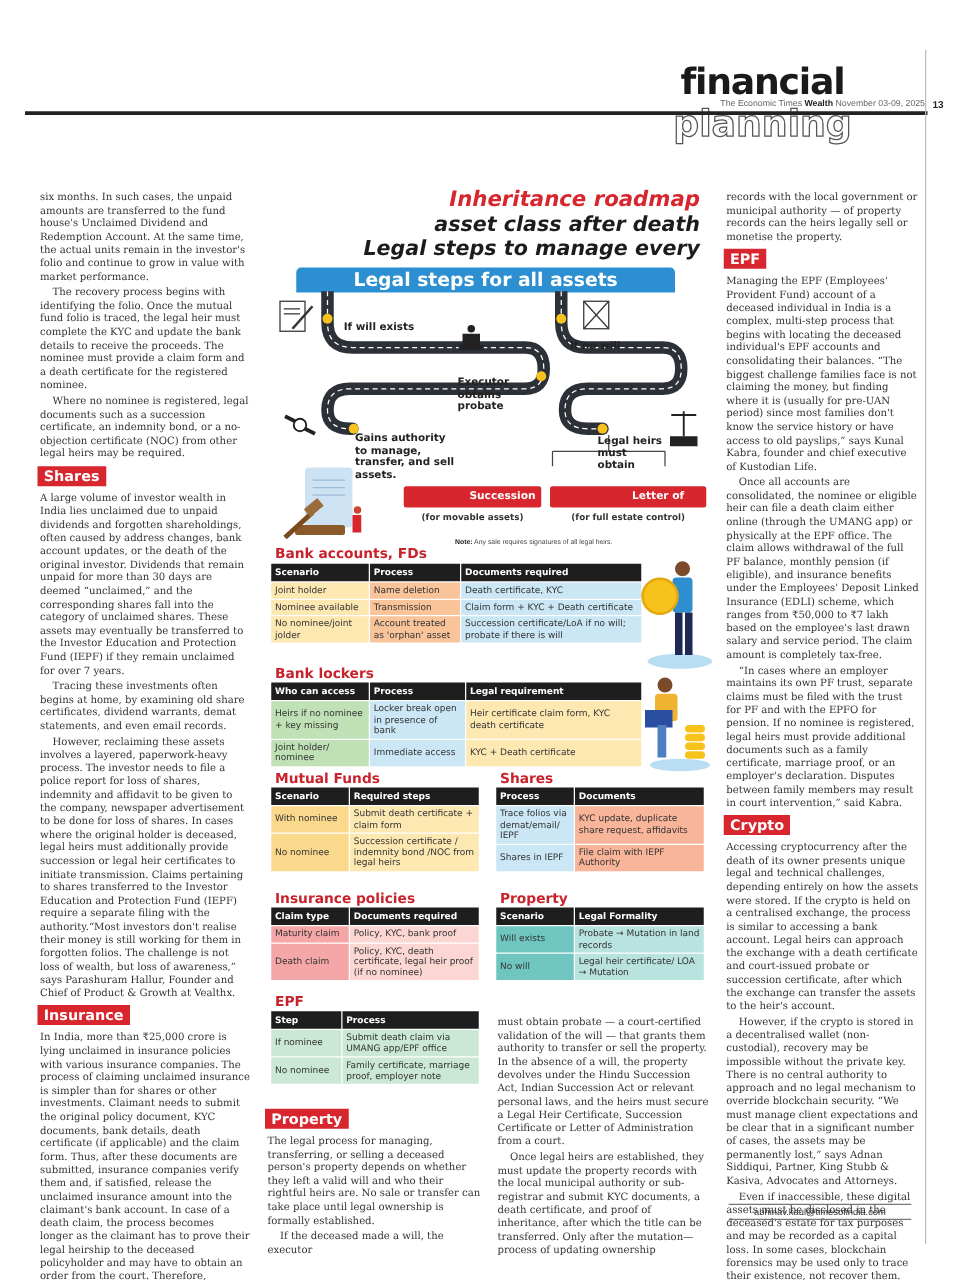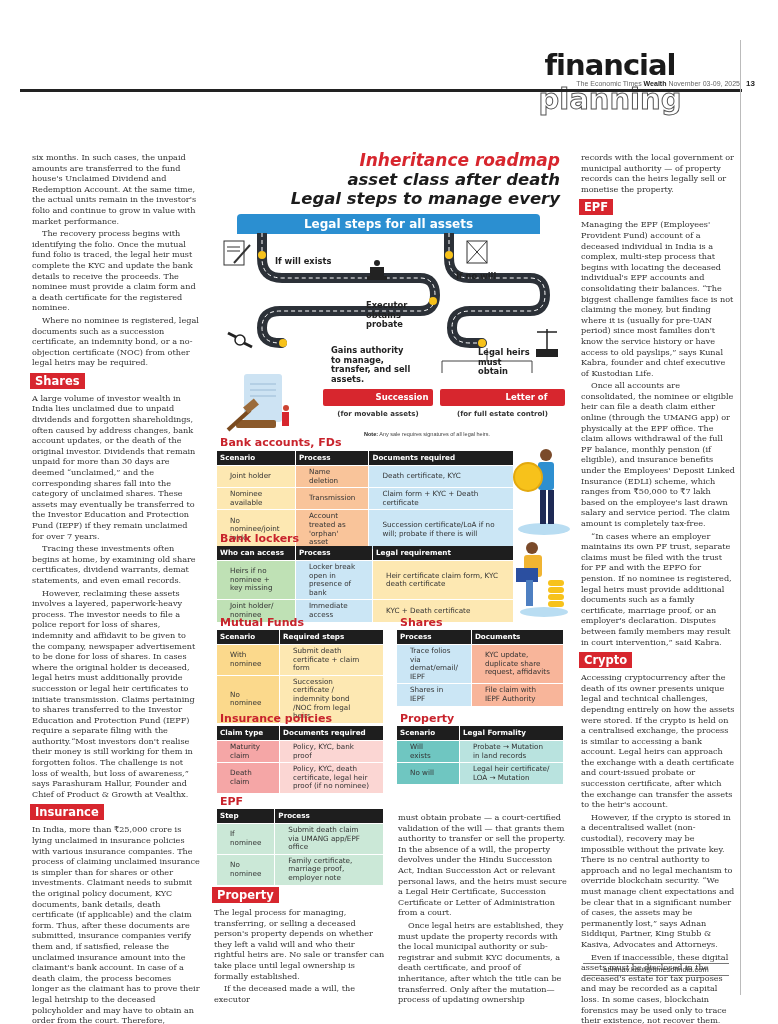--- a/index.html
+++ b/index.html
@@ -23,32 +23,32 @@
   .col-left { top: 150px; left: 30px; width: 172px; }
   .col-right { top: 150px; left: 579px; width: 158px; }
   .col-mid-b { top: 810px; left: 396px; width: 176px; }
   .sec-tag { display: inline-block; background: #d7262e; color: #fff; font-family: "DejaVu Sans", sans-serif; font-weight: bold; font-size: 11.5px; line-height: 16px; padding: 0 5px; margin: 3px 0 2px 0; }
   .byline { position: absolute; top: 963px; left: 583px; width: 146px; border-top: 1px solid #777; border-bottom: 1px solid #777; font-family: "Liberation Sans", sans-serif; font-size: 7.5px; text-align: center; color: #333; padding: 1px 0; }
 
   
   .info-title { position: absolute; top: 150px; left: 220px; width: 340px; text-align: right; font-family: "DejaVu Sans", sans-serif; font-weight: bold; font-style: italic; }
   .info-title .red { color: #d7262e; font-size: 17px; line-height: 20px; }
   .info-title .blk { color: #1c1c1c; font-size: 16.5px; line-height: 19px; }
-  .legal-bar { position: absolute; top: 214px; left: 237px; width: 303px; height: 20px; background: #2b8fd1; border-radius: 4px 4px 0 0; color: #fff; font-family: "DejaVu Sans", sans-serif; font-weight: bold; font-size: 12px; text-align: center; line-height: 20px; }
+  .legal-bar { position: absolute; top: 214px; left: 237px; width: 303px; height: 20px; background: #2b8fd1; border-radius: 4px 4px 0 0; color: #fff; font-family: "DejaVu Sans", sans-serif; font-weight: bold; font-size: 15px; text-align: center; line-height: 20px; }
   .roadmap { position: absolute; top: 233px; left: 220px; width: 350px; height: 150px; }
   .road-label { position: absolute; font-family: "DejaVu Sans", sans-serif; font-weight: bold; font-size: 8.3px; line-height: 9.5px; color: #222; }
   .cert-box { position: absolute; top: 389px; height: 17px; background: #d7262e; color: #fff; font-family: "DejaVu Sans", sans-serif; font-weight: bold; font-size: 8.5px; text-align: center; line-height: 17px; border-radius: 2px; padding-left: 48px; }
   .cert-sub { position: absolute; top: 410px; font-family: "DejaVu Sans", sans-serif; font-size: 7px; font-weight: bold; color: #333; text-align: center; }
   .note { position: absolute; top: 431px; left: 364px; font-family: "Liberation Sans", sans-serif; font-size: 5.5px; color: #444; }
   .note b { color: #222; }
 
   .tbl-title { position: absolute; font-family: "DejaVu Sans", sans-serif; font-weight: bold; font-size: 11px; color: #c8232c; line-height: 13px; }
   table.info { position: absolute; border-collapse: separate; border-spacing: 1.5px; font-family: "DejaVu Sans", sans-serif; font-size: 7.2px; line-height: 8.6px; }
   table.info th { background: #1e1e1e; color: #fff; text-align: left; font-weight: bold; padding: 2px 3px; height: 14px; }
-  table.info td { padding: 2px 13px; color: #333; vertical-align: middle; }
+  table.info td { padding: 2px 3px; color: #333; vertical-align: middle; }
   .c-yel { background: #fbd98c; }
   .c-yel2 { background: #fde8b2; }
   .c-org { background: #f9c49a; }
   .c-blu { background: #cbe6f5; }
   .c-grn { background: #bfe1b5; }
   .c-teal { background: #6fc6c1; }
   .c-teal2 { background: #b9e3df; }
   .c-pink { background: #f5a6a6; }
   .c-pink2 { background: #fbd6d3; }
   .c-mint { background: #cbe8d7; }
@@ -125,21 +125,21 @@
   <circle cx="20" cy="107" r="5" fill="#fff" stroke="#222" stroke-width="1.5"></circle>
   <path d="M8 100 L16 104 M32 114 L24 110" stroke="#222" stroke-width="3"></path>
 
   <line x1="327" y1="96" x2="327" y2="116" stroke="#222" stroke-width="1.5"></line>
   <line x1="317" y1="99" x2="337" y2="99" stroke="#222" stroke-width="1.5"></line>
   <rect x="316" y="116" width="22" height="8" fill="#222"></rect>
 </svg>
 
 <div class="road-label" style="top:257px; left:275px;">If will exists</div>
 <div class="road-label" style="top:301px; left:366px; width:50px;">Executor obtains probate</div>
-<div class="road-label" style="top:346px; left:284px; width:80px;margin-left:47px;">Gains authority to manage, transfer, and sell assets.</div>
+<div class="road-label" style="top:346px; left:284px; width:80px;">Gains authority to manage, transfer, and sell assets.</div>
 <div class="road-label" style="top:272px; left:456px;">If no will</div>
 <div class="road-label" style="top:348px; left:478px; width:52px;">Legal heirs must obtain</div>
 
 <svg class="ill" style="top:372px; left:224px;" width="70" height="64">
   <rect x="20" y="2" width="38" height="48" rx="3" fill="#cde3f3"></rect>
   <line x1="26" y1="12" x2="52" y2="12" stroke="#9bbbd6"></line>
   <line x1="26" y1="18" x2="52" y2="18" stroke="#9bbbd6"></line>
   <line x1="26" y1="24" x2="52" y2="24" stroke="#9bbbd6"></line>
   <rect x="12" y="48" width="40" height="8" rx="2" fill="#8b5a2b"></rect>
   <line x1="4" y1="58" x2="26" y2="38" stroke="#7a4a1f" stroke-width="4"></line>

